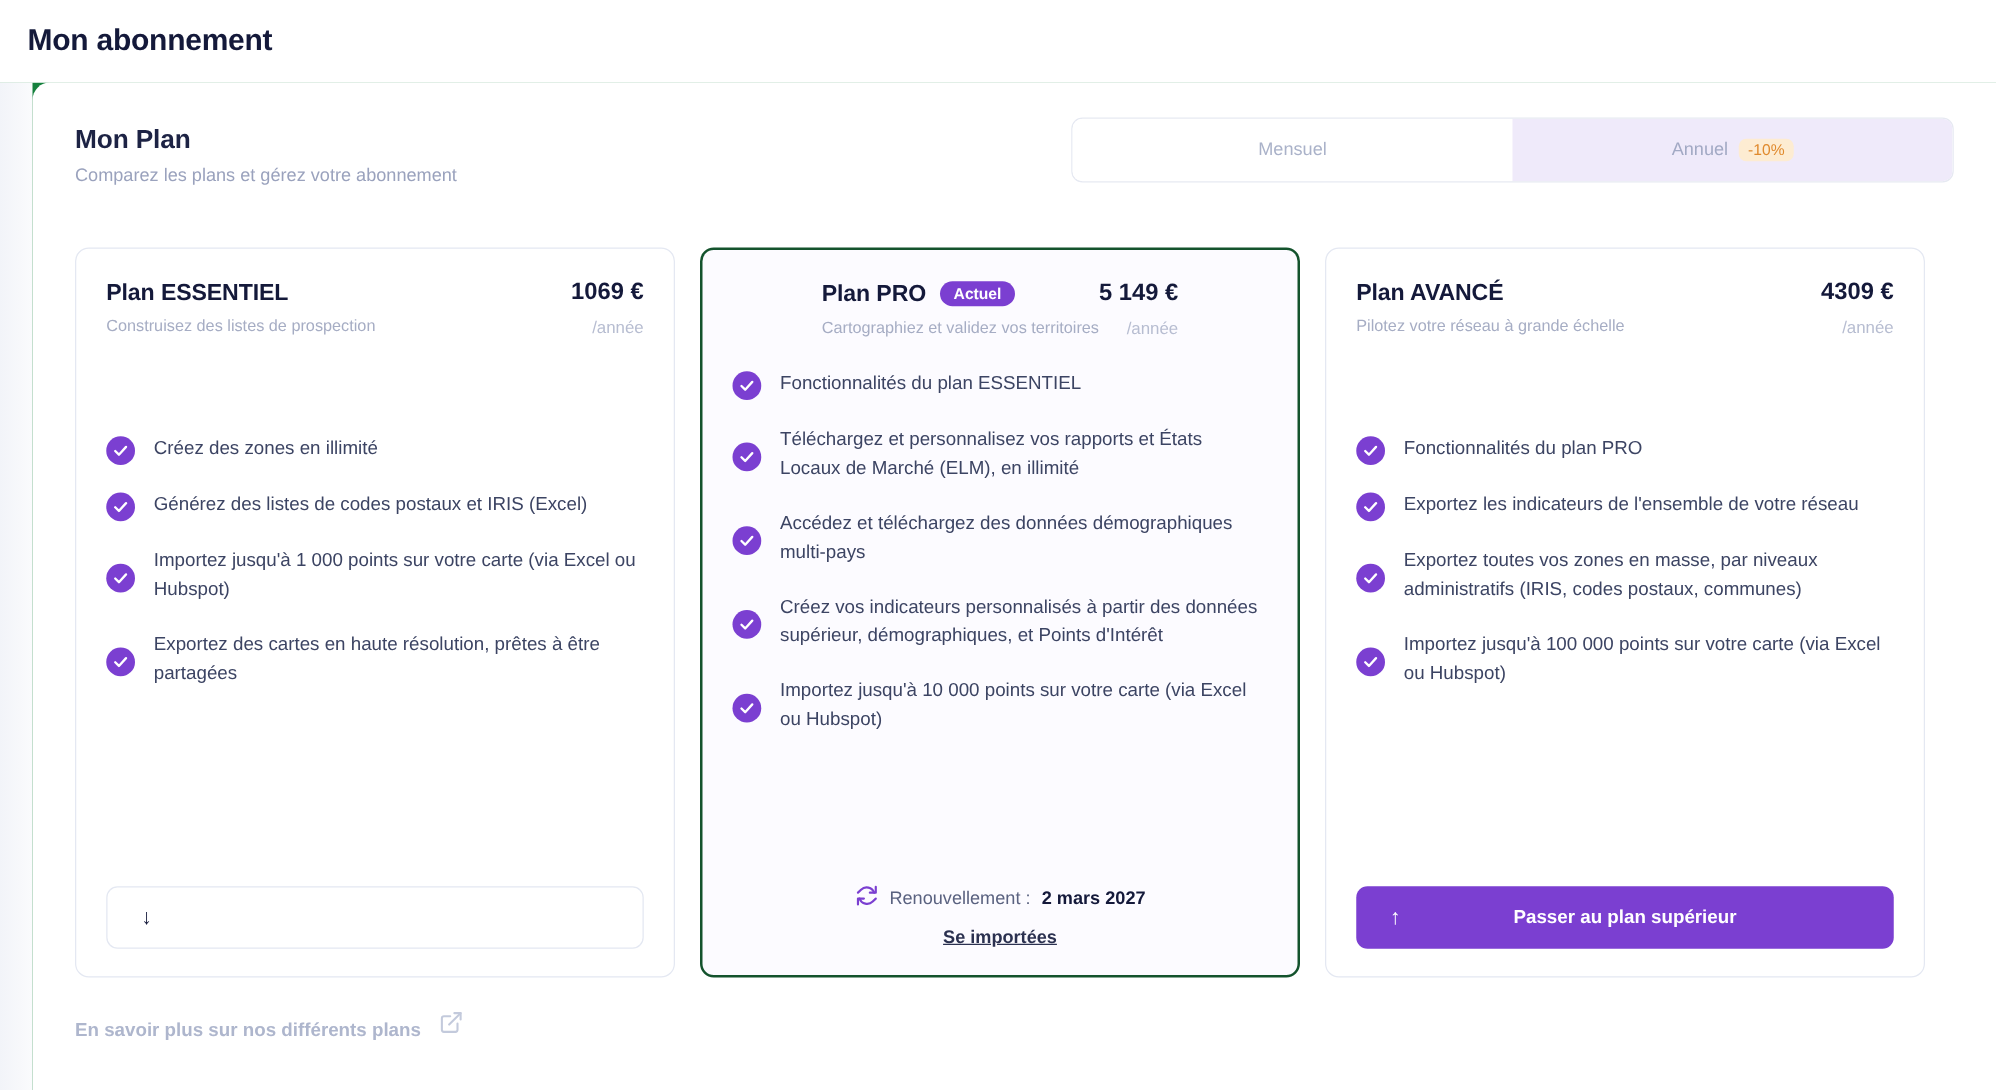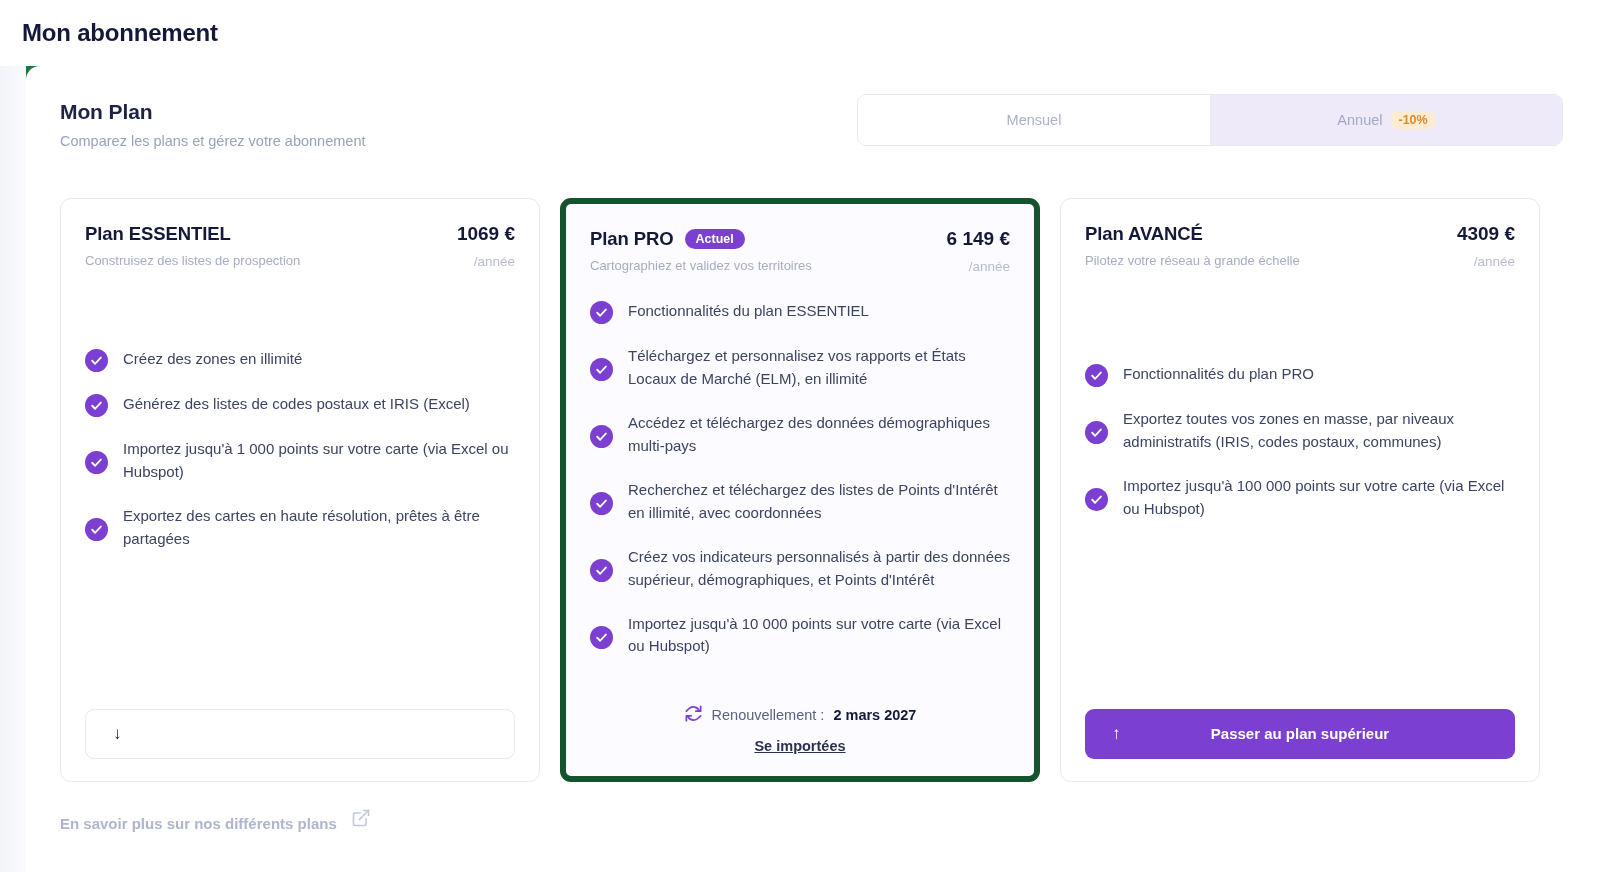--- a/index.html
+++ b/index.html
@@ -98,21 +98,21 @@
     background: #ffffff;
   }
   .toggle-opt.active {
     background: #efeafa;
     color: #a2a9c4;
   }
   .discount-badge {
     background: #fdecd2;
     color: #e08a2e;
     font-size: 12.5px;
-    font-weight: 700;
+    font-weight: 400;
     border-radius: 6px;
     padding: 3px 7px;
     line-height: 1;
   }
 
   
   .cards {
     display: flex;
     gap: 20px;
     margin-top: 14px;
@@ -123,23 +123,24 @@
     height: 584px;
     border: 1px solid #e4e8f2;
     border-radius: 11px;
     background: #ffffff;
     padding: 24px 24px 22px 24px;
     display: flex;
     flex-direction: column;
     position: relative;
   }
   .card.featured {
-    border: 6px solid #14532d;
+    border: 2px solid #14532d;
     background: #fcfbff;
     width: 480px;
+    align-items: center;
   }
 
   .card-head {
     display: flex;
     justify-content: space-between;
     align-items: flex-start;
   }
   .plan-name-row {
     display: flex;
     align-items: center;
@@ -369,21 +370,21 @@
       <div class="card featured">
         <div class="card-head">
           <div>
             <div class="plan-name-row">
               <span class="plan-name">Plan PRO</span>
               <span class="badge-actuel">Actuel</span>
             </div>
             <div class="plan-tagline">Cartographiez et validez vos territoires</div>
           </div>
           <div class="price-block">
-            <div class="price">6 149 €</div>
+            <div class="price">5 149 €</div>
             <div class="period">/année</div>
           </div>
         </div>
 
         <ul class="features">
           <li class="feature">
             <span class="check">
                 <svg width="13" height="13" viewBox="0 0 24 24" fill="none" stroke="#fff" stroke-width="3.4" stroke-linecap="round" stroke-linejoin="round">
                   <polyline points="4 12.5 9.5 18 20 6.5"></polyline>
                 </svg>
@@ -398,28 +399,20 @@
               </span>
             <span class="feature-text">Téléchargez et personnalisez vos rapports et États Locaux de Marché (ELM), en illimité</span>
           </li>
           <li class="feature two-line">
             <span class="check">
                 <svg width="13" height="13" viewBox="0 0 24 24" fill="none" stroke="#fff" stroke-width="3.4" stroke-linecap="round" stroke-linejoin="round">
                   <polyline points="4 12.5 9.5 18 20 6.5"></polyline>
                 </svg>
               </span>
             <span class="feature-text">Accédez et téléchargez des données démographiques multi-pays</span>
-          </li>
-          <li class="feature two-line">
-            <span class="check">
-                <svg width="13" height="13" viewBox="0 0 24 24" fill="none" stroke="#fff" stroke-width="3.4" stroke-linecap="round" stroke-linejoin="round">
-                  <polyline points="4 12.5 9.5 18 20 6.5"></polyline>
-                </svg>
-              </span>
-            <span class="feature-text">Recherchez et téléchargez des listes de Points d'Intérêt en illimité, avec coordonnées</span>
           </li>
           <li class="feature two-line">
             <span class="check">
                 <svg width="13" height="13" viewBox="0 0 24 24" fill="none" stroke="#fff" stroke-width="3.4" stroke-linecap="round" stroke-linejoin="round">
                   <polyline points="4 12.5 9.5 18 20 6.5"></polyline>
                 </svg>
               </span>
             <span class="feature-text">Créez vos indicateurs personnalisés à partir des données supérieur, démographiques, et Points d'Intérêt</span>
           </li>
           <li class="feature two-line">
@@ -465,20 +458,28 @@
 
         <ul class="features centered">
           <li class="feature">
             <span class="check">
                 <svg width="13" height="13" viewBox="0 0 24 24" fill="none" stroke="#fff" stroke-width="3.4" stroke-linecap="round" stroke-linejoin="round">
                   <polyline points="4 12.5 9.5 18 20 6.5"></polyline>
                 </svg>
               </span>
             <span class="feature-text">Fonctionnalités du plan PRO</span>
           </li>
+          <li class="feature">
+            <span class="check">
+                <svg width="13" height="13" viewBox="0 0 24 24" fill="none" stroke="#fff" stroke-width="3.4" stroke-linecap="round" stroke-linejoin="round">
+                  <polyline points="4 12.5 9.5 18 20 6.5"></polyline>
+                </svg>
+              </span>
+            <span class="feature-text">Exportez les indicateurs de l'ensemble de votre réseau</span>
+          </li>
           <li class="feature two-line">
             <span class="check">
                 <svg width="13" height="13" viewBox="0 0 24 24" fill="none" stroke="#fff" stroke-width="3.4" stroke-linecap="round" stroke-linejoin="round">
                   <polyline points="4 12.5 9.5 18 20 6.5"></polyline>
                 </svg>
               </span>
             <span class="feature-text">Exportez toutes vos zones en masse, par niveaux administratifs (IRIS, codes postaux, communes)</span>
           </li>
           <li class="feature two-line">
             <span class="check">

